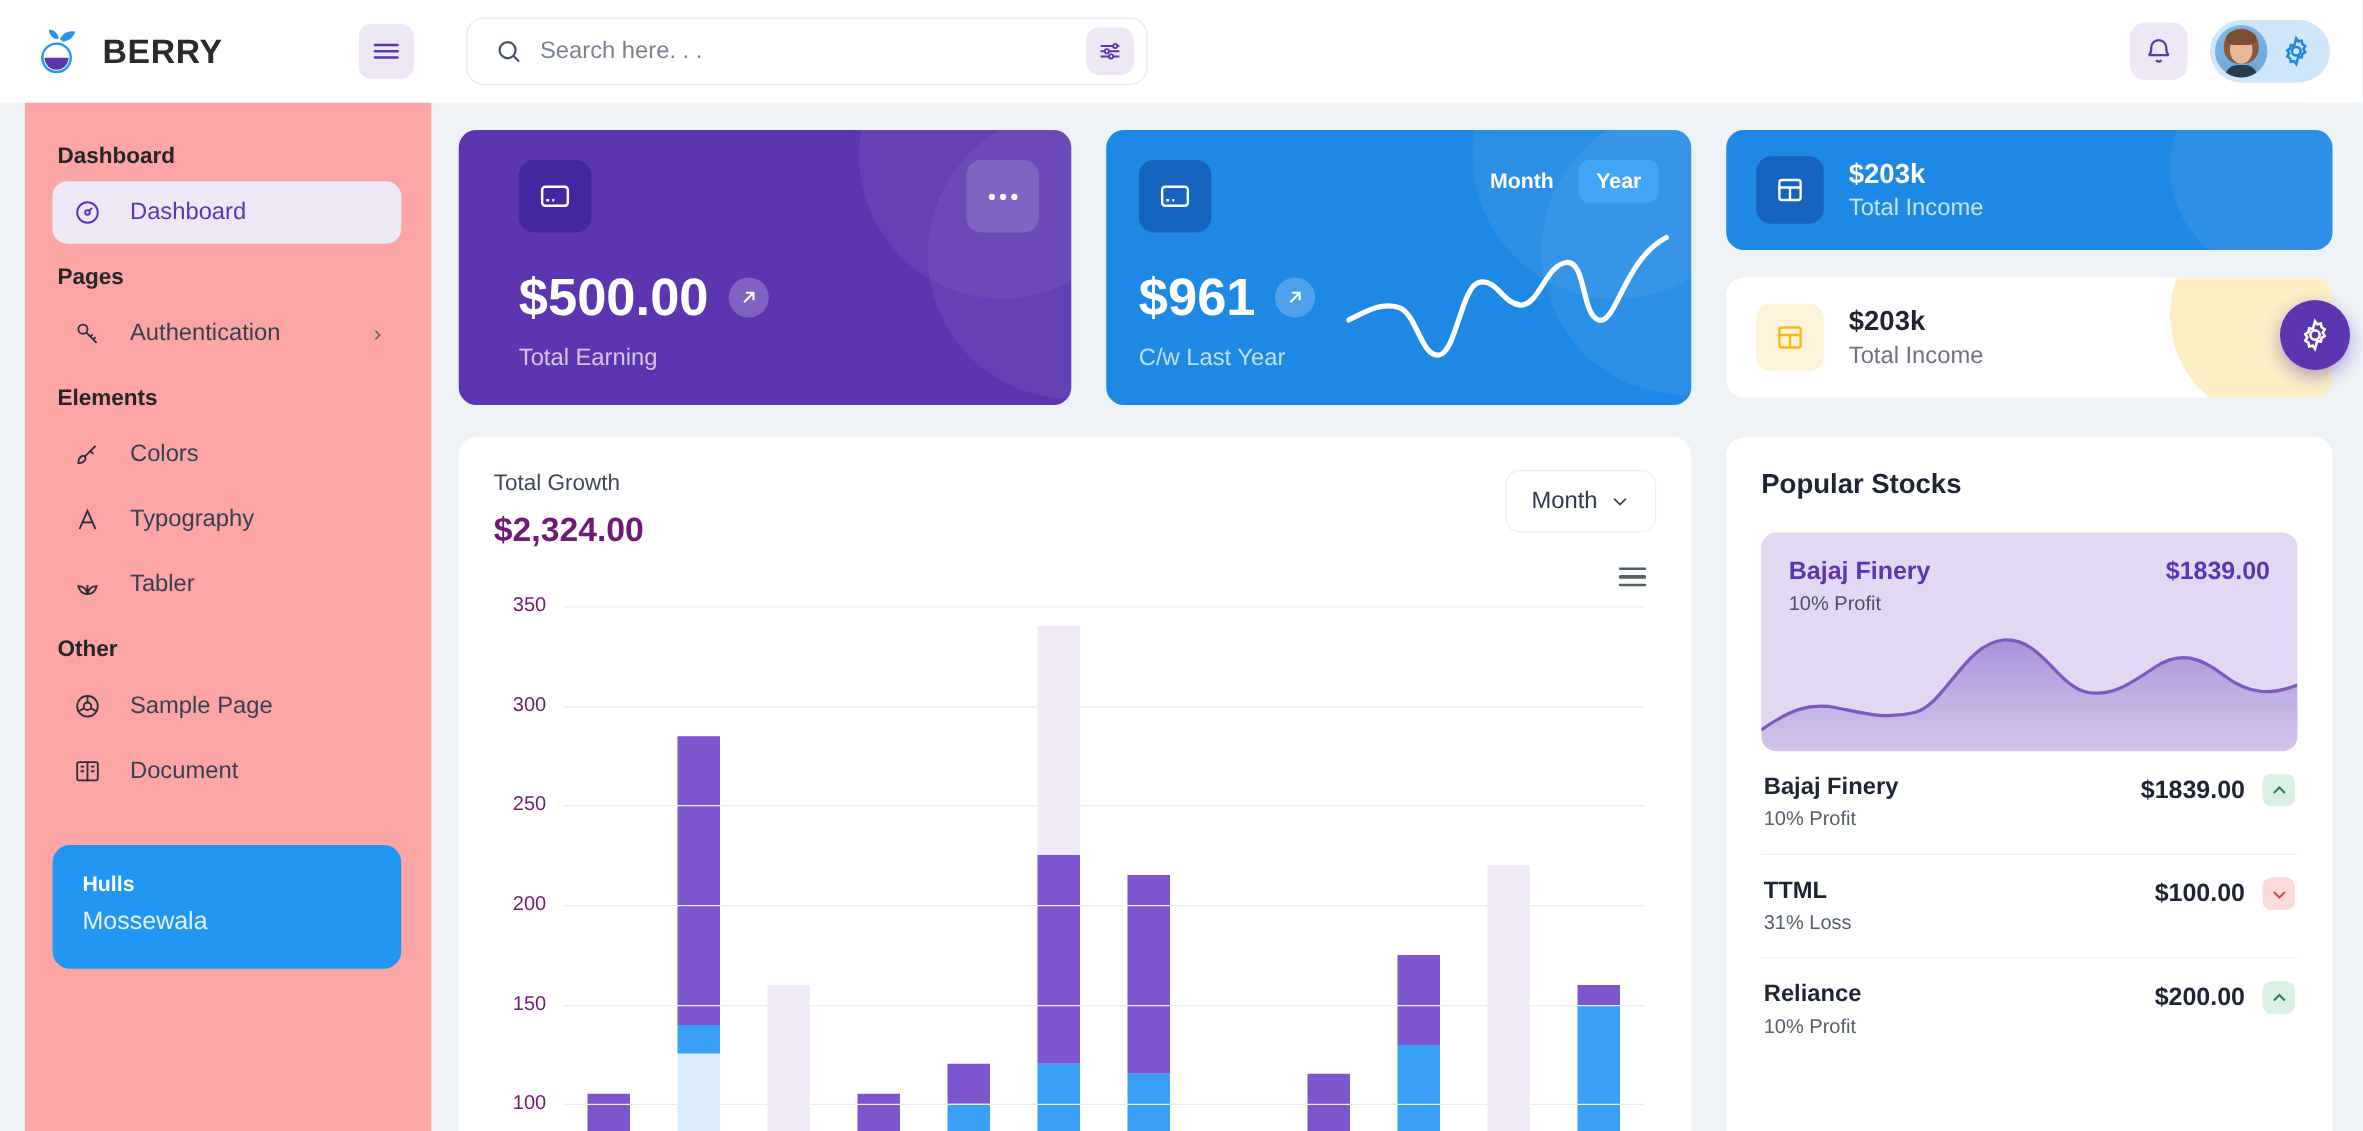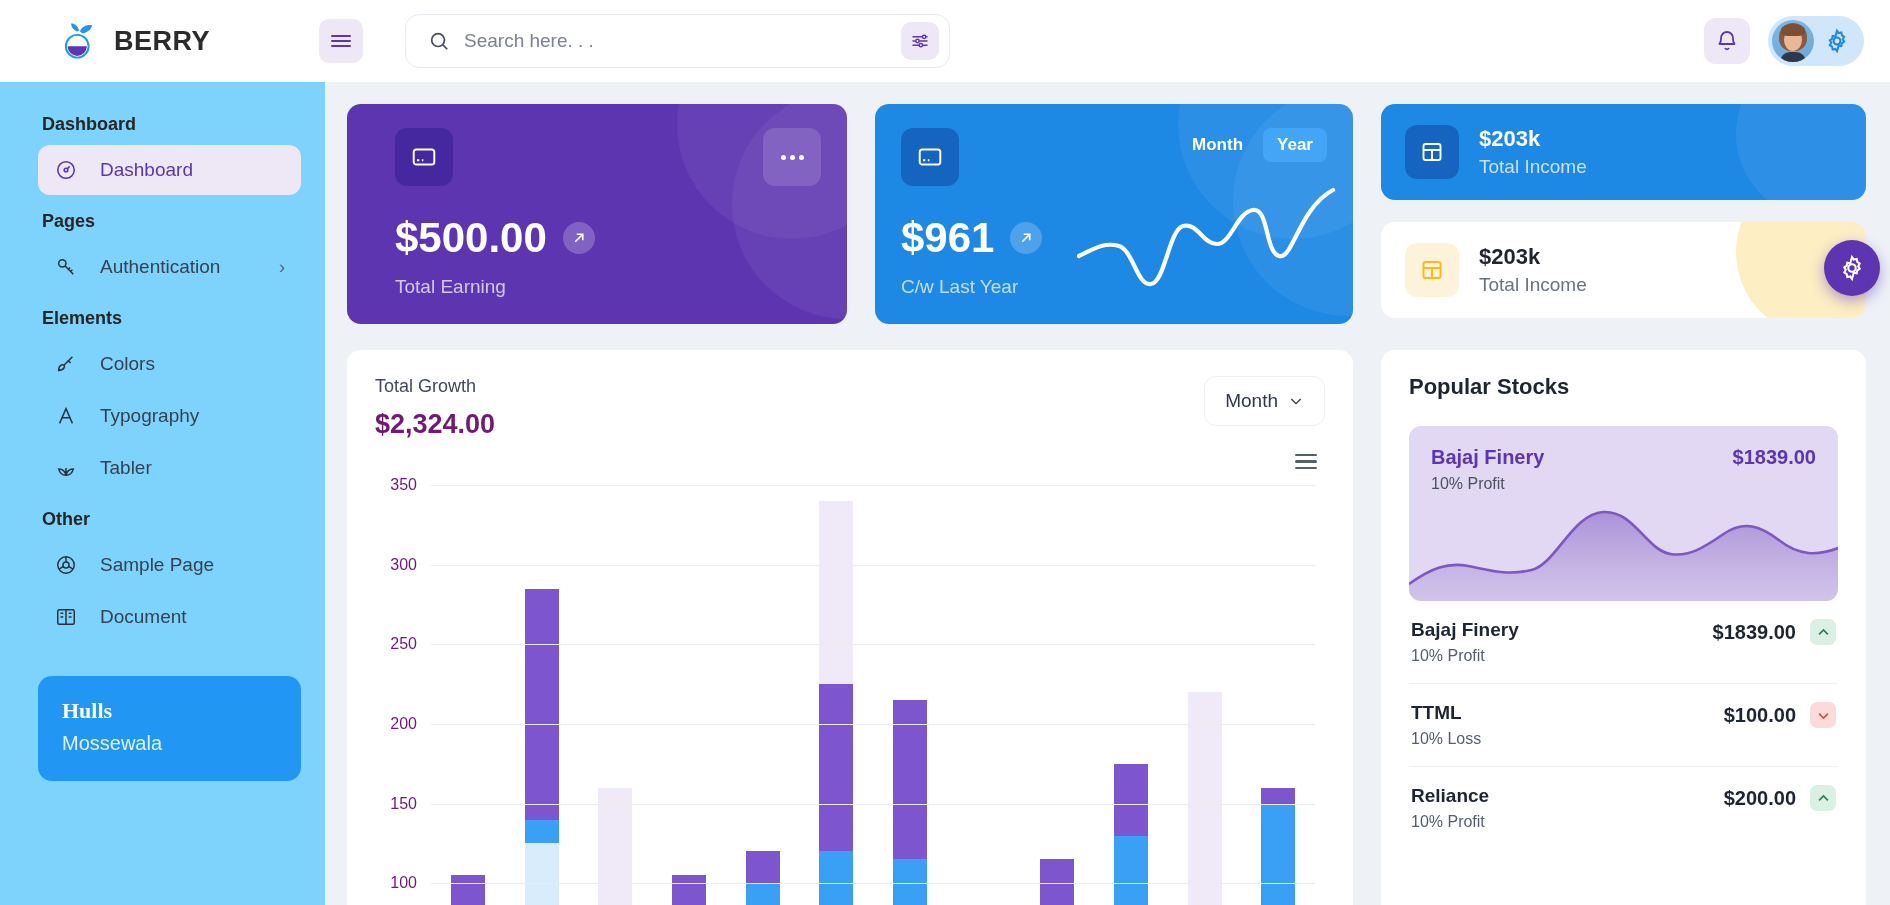--- a/index.html
+++ b/index.html
@@ -7,21 +7,21 @@
     width: 1890px; height: 905px;
     overflow: hidden;
     font-family: "Liberation Sans", sans-serif;
     background: #eef2f6;
   }
   .app { position: relative; width: 1890px; height: 905px; display: flex; flex-direction: column; }
 
   
   .header {
     height: 82px; background: #ffffff; flex: 0 0 82px;
-    display: flex; align-items: center; position: relative; z-index: 40; padding-left: 32px;
+    display: flex; align-items: center; position: relative; z-index: 40;
   }
   .brand { width: 325px; display: flex; align-items: center; gap: 14px; padding-left: 26px; flex: 0 0 325px; }
   .brand-logo { width: 42px; height: 42px; display: block; }
   .brand-name { font-size: 27px; font-weight: 700; color: #2b2b2b; letter-spacing: .5px; }
 
   .menu-toggle {
     width: 44px; height: 44px; border-radius: 10px; background: #ede7f6;
     display: flex; align-items: center; justify-content: center; cursor: pointer;
     flex: 0 0 44px; margin-left: -38px;
   }
@@ -60,40 +60,40 @@
   .avatar .hair { position:absolute; left:7px; top:3px; width:28px; height:28px; border-radius:50% 50% 44% 44%; background:#8a5a3b; }
   .avatar .face { position:absolute; left:12px; top:9px; width:18px; height:22px; border-radius:48% 48% 52% 52%; background:#e8b897; }
   .avatar .fringe { position:absolute; left:9px; top:4px; width:24px; height:12px; border-radius:50% 50% 30% 30%; background:#7c4f33; }
   .avatar .body { position:absolute; left:8px; bottom:-2px; width:26px; height:12px; border-radius:10px 10px 0 0; background:#2b3a4a; }
 
   
   .body-row { display: flex; flex: 1; min-height: 0; }
 
   
   .sidebar {
-    width: 325px; flex: 0 0 325px; background: #7dd3fc; padding: 18px 0 0 16px;
-    overflow: hidden; position: relative;
+    width: 325px; flex: 0 0 325px; background: #fca5a5; padding: 18px 0 0 0;
+    overflow: hidden; position: relative; margin-left: 20px;
   }
   .nav-caption {
     font-size: 18px; font-weight: 700; color: #262626; padding: 14px 0 10px 26px;
   }
   .nav-item {
     display: flex; align-items: center; gap: 22px; margin: 0 24px 2px 22px;
     padding: 14px 16px; border-radius: 12px; cursor: pointer; color: #364152;
     font-size: 19px; position: relative;
   }
   .nav-item .nav-ico { flex: 0 0 24px; display: flex; align-items: center; justify-content: center; }
   .nav-item.active { background: #ede7f6; color: #5e35b1; font-weight: 500; }
   .nav-item .chev { margin-left: auto; color: #5a6273; font-size: 18px; }
 
   .promo-card {
     margin: 34px 24px 0 22px; background: #2196f3; border-radius: 14px;
     padding: 22px 24px 26px 24px; color: #fff;
   }
-  .promo-title { font-size: 22px; font-weight: 700; margin-bottom: 8px; font-family: Liberation Serif, serif; }
+  .promo-title { font-size: 17px; font-weight: 700; margin-bottom: 8px; }
   .promo-sub { font-size: 20px; font-weight: 500; color: #e3f0fd; }
 
   
   .main { flex: 1; background: #eef2f6; padding: 22px 24px 0 22px; overflow: hidden; min-width:0; }
   .grid-top { display: flex; gap: 28px; align-items: stretch; }
   .col-left { flex: 1; min-width: 0; display: flex; gap: 28px; }
   .col-right { width: 485px; flex: 0 0 485px; display: flex; flex-direction: column; gap: 22px; }
 
   .stat-card {
     flex: 1; border-radius: 14px; padding: 24px 26px 26px 26px; position: relative;
@@ -593,21 +593,21 @@
                   <div class="trend up">
                     <svg width="15" height="15" viewBox="0 0 24 24" fill="none" stroke="#2e7d52" stroke-width="2.6">
                       <path d="M5 15l7-7 7 7"></path>
                     </svg>
                   </div>
                 </div>
               </div>
               <div class="stock-row">
                 <div>
                   <div class="stock-name">TTML</div>
-                  <div class="stock-sub">10% Loss</div>
+                  <div class="stock-sub">31% Loss</div>
                 </div>
                 <div class="stock-right">
                   <div class="stock-price">$100.00</div>
                   <div class="trend down">
                     <svg width="15" height="15" viewBox="0 0 24 24" fill="none" stroke="#d14b4b" stroke-width="2.6">
                       <path d="M5 9l7 7 7-7"></path>
                     </svg>
                   </div>
                 </div>
               </div>

